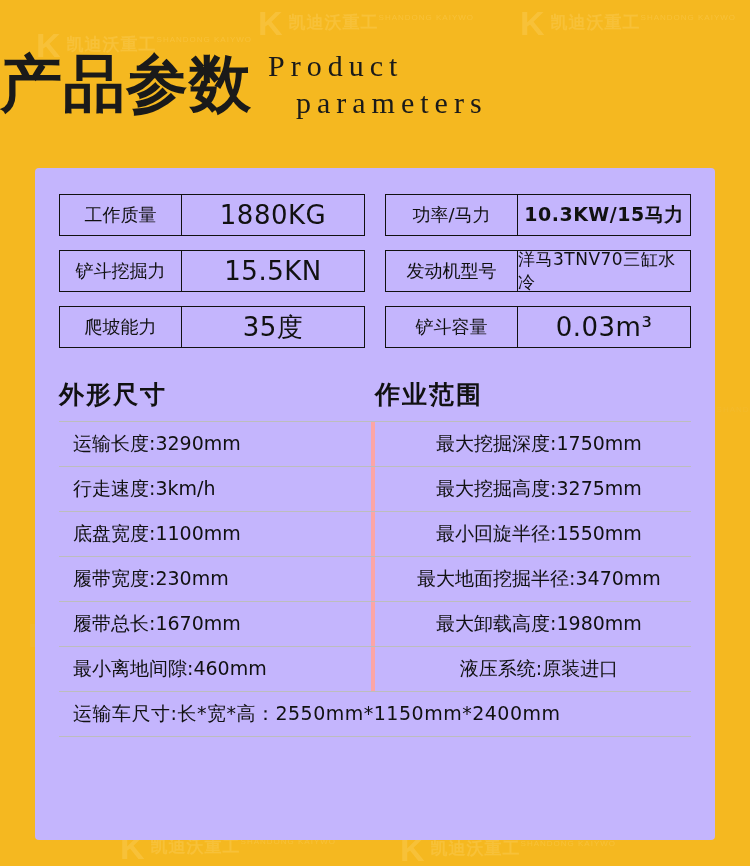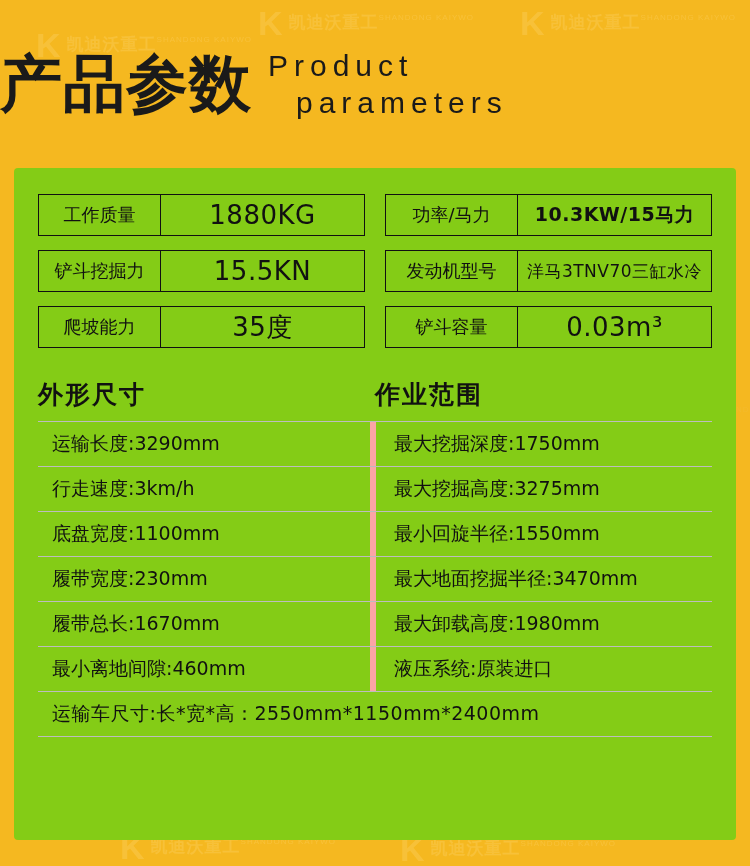--- a/index.html
+++ b/index.html
@@ -78,35 +78,35 @@
     font-weight: bold;
     color: #1a1a1a;
     letter-spacing: 1px;
     line-height: 1;
   }
   .title-en {
     margin-left: 16px;
     display: flex;
     flex-direction: column;
     color: #1a1a1a;
-    font-family: Liberation Sans, sans-serif;
+    font-family: Liberation Serif, serif;
     font-size: 30px;
     letter-spacing: 6px;
     line-height: 1.25;
   }
   .title-en .en2 {
     margin-left: 28px;
   }
 
   
   .card {
     position: relative;
     z-index: 2;
-    margin: 0 14px;
-    background: #84cc16;
+    margin: 0 35px;
+    background: #c4b5fd;
     border-radius: 4px;
     padding: 20px 18px 24px 18px;
     box-sizing: border-box;
     height: 672px;
   }
   .card-inner {
     position: relative;
     z-index: 2;
   }
 
@@ -190,22 +190,23 @@
   }
   .td {
     flex: 1;
     padding: 9px 6px 9px 14px;
     font-family: "DejaVu Sans", sans-serif;
     font-size: 19px;
     color: #111;
     box-sizing: border-box;
   }
   .td.right {
-    border-left: 6px solid #fca5a5;
+    border-left: 4px solid #fca5a5;
     padding-left: 18px;
+    text-align: center;
   }
   .td.full {
     flex: 1 1 100%;
     padding-left: 14px;
   }
   .trow.last .td.full {
     letter-spacing: 0.5px;
   }
 
   

